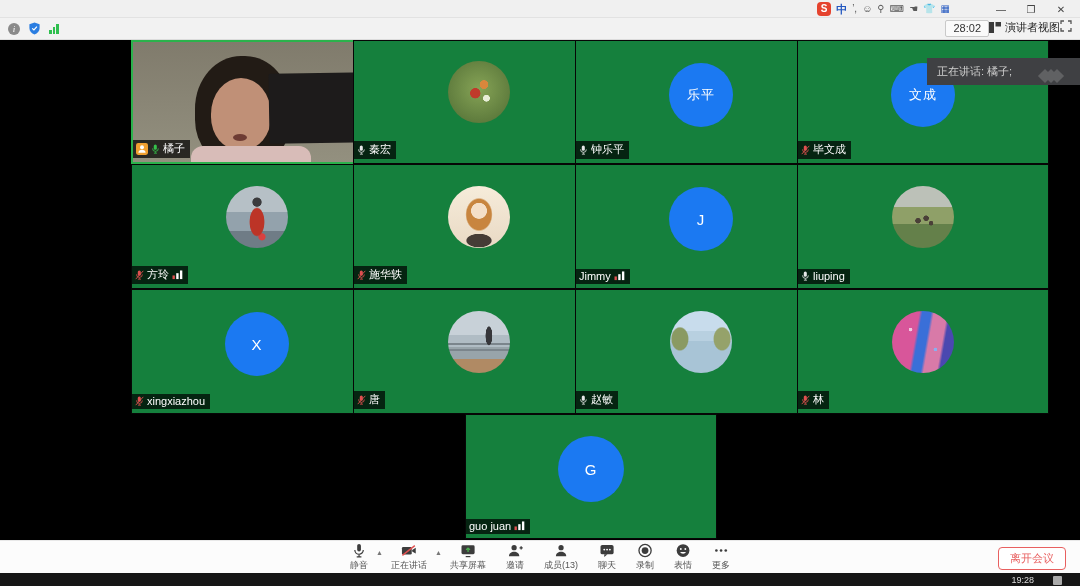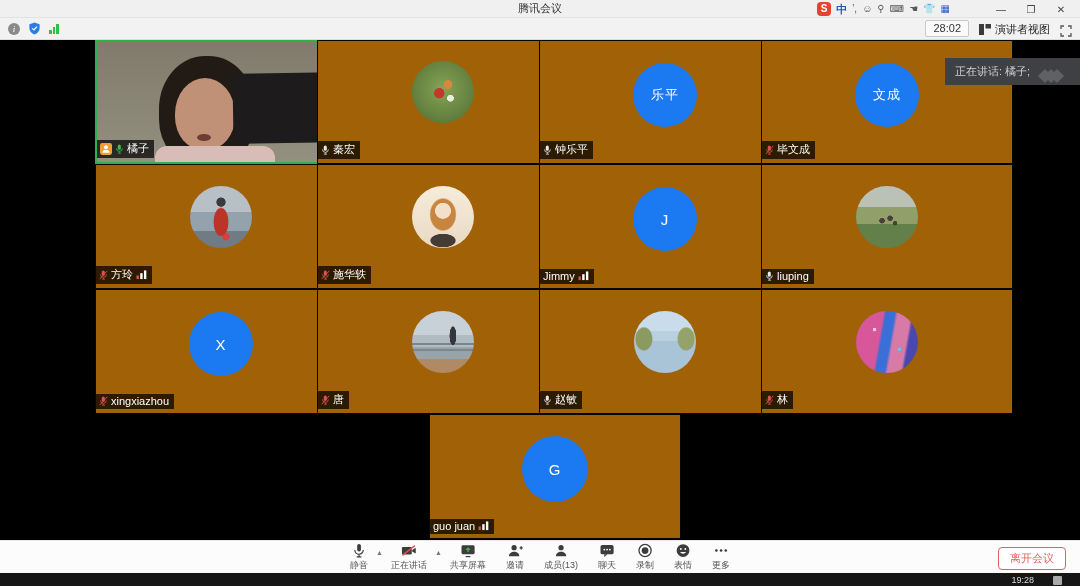--- a/index.html
+++ b/index.html
@@ -20,29 +20,29 @@
   .wctl span{width:30px;text-align:center;font-size:10px;color:#444;cursor:default;}
 
   
   .topbar{position:absolute;top:18px;left:0;width:1080px;height:22px;background:#f2f2f2;
     display:flex;align-items:center;box-sizing:border-box;border-bottom:1px solid #dcdcdc;}
   .topbar .lefticons{display:flex;align-items:center;gap:8px;margin-left:8px;}
   .icirc{width:12px;height:12px;border-radius:50%;background:#8a8a8a;color:#fff;font-size:9px;
     line-height:12px;text-align:center;font-style:italic;font-family:"Liberation Serif",serif;}
   .sigbars{display:inline-flex;align-items:flex-end;gap:1px;height:11px;}
   .sigbars i{display:block;width:2.5px;background:#2fbf4f;}
-  .topbar .rightgrp{position:absolute;right:8px;display:flex;align-items:flex-end;gap:10px;}
+  .topbar .rightgrp{position:absolute;right:8px;display:flex;align-items:flex-start;}
   .timerbox{border:1px solid #c9c9c9;background:#fafafa;font-size:11px;color:#333;padding:0 7px;
     height:15px;line-height:15px;border-radius:2px;}
   .viewbtn{display:flex;align-items:center;gap:4px;font-size:11px;color:#222;cursor:default;}
 
   
   .stage{position:absolute;top:40px;left:0;width:1080px;height:500px;background:#000;}
-  .tile{position:absolute;width:252px;height:125px;background:#a16207;border:1px solid #060606;
-    box-sizing:border-box;}
+  .tile{position:absolute;width:252px;height:125px;background:#15803d;border:1px solid #060606;
+    box-sizing:border-box;margin-left:36px;}
   .tile.active{border:2px solid #2bb24c;}
   .r1{top:0;height:124px}.r2{top:124px}.r3{top:249px}.r4{top:374px}
   .c1{left:95px}.c2{left:317px}.c3{left:539px}.c4{left:761px}
   .tile.center{left:429px}
 
   .namebar{position:absolute;left:0;bottom:4px;display:flex;align-items:center;gap:3px;
     background:rgba(0,0,0,.72);color:#fff;font-size:11px;padding:1px 5px 2px 3px;max-width:95%;}
   .namebar svg{flex:0 0 auto;}
   .mic{width:9px;height:12px;}
   .mic-on{color:#e8e8e8;} .mic-speak{color:#35c24a;} .mic-mute{color:#e05050;}
@@ -94,21 +94,21 @@
     border-radius:2px;transform:rotate(-1deg);}
   .cam .hair{position:absolute;left:62px;top:14px;width:96px;height:110px;background:#221b15;
     border-radius:48% 48% 42% 42%;}
   .cam .face{position:absolute;left:78px;top:36px;width:60px;height:72px;background:#c09077;
     border-radius:50% 50% 46% 46%;}
   .cam .mouth{position:absolute;left:100px;top:92px;width:14px;height:7px;background:#6e3c34;border-radius:50%;}
   .cam .body{position:absolute;left:58px;top:104px;width:120px;height:24px;background:#d8bcb8;
     border-radius:12px 12px 0 0;}
 
   
-  .banner{position:absolute;top:18px;right:0;width:135px;height:27px;background:#3f4043;
+  .banner{position:absolute;top:18px;right:0;width:153px;height:27px;background:#3f4043;
     color:#cfcfcf;font-size:11px;line-height:27px;padding-left:10px;box-sizing:border-box;}
   .banner .wm{position:absolute;right:18px;top:6px;opacity:.45;}
   .banner .wm i{display:inline-block;width:10px;height:10px;background:#8a8a8a;
     transform:rotate(45deg);margin-left:-4px;}
 
   
   .bottombar{position:absolute;top:540px;left:0;width:1080px;height:33px;background:#fcfcfc;
     border-top:1px solid #e8e8e8;box-sizing:border-box;}
   .tools{position:absolute;left:50%;top:0;transform:translateX(-50%);height:33px;
     display:flex;align-items:center;gap:20px;}
@@ -139,21 +139,20 @@
       <rect x="0.5" y="6" width="2.6" height="4" fill="#e05050"></rect>
       <rect x="4.6" y="3.5" width="2.6" height="6.5" fill="#ffffff"></rect>
       <rect x="8.7" y="0.5" width="2.6" height="9.5" fill="#ffffff"></rect>
     </g>
   </defs>
 </svg>
 
 <div class="screen">
 
   <div class="titlebar">
-    <div class="title">腾讯会议</div>
     <div class="ime">
       <span class="slogo">S</span>
       <span class="zh">中</span>
       <span class="g">’,</span>
       <span class="g">☺</span>
       <span class="g">⚲</span>
       <span class="g">⌨</span>
       <span class="g">☚</span>
       <span class="g b">👕</span>
       <span class="g b">▦</span>

